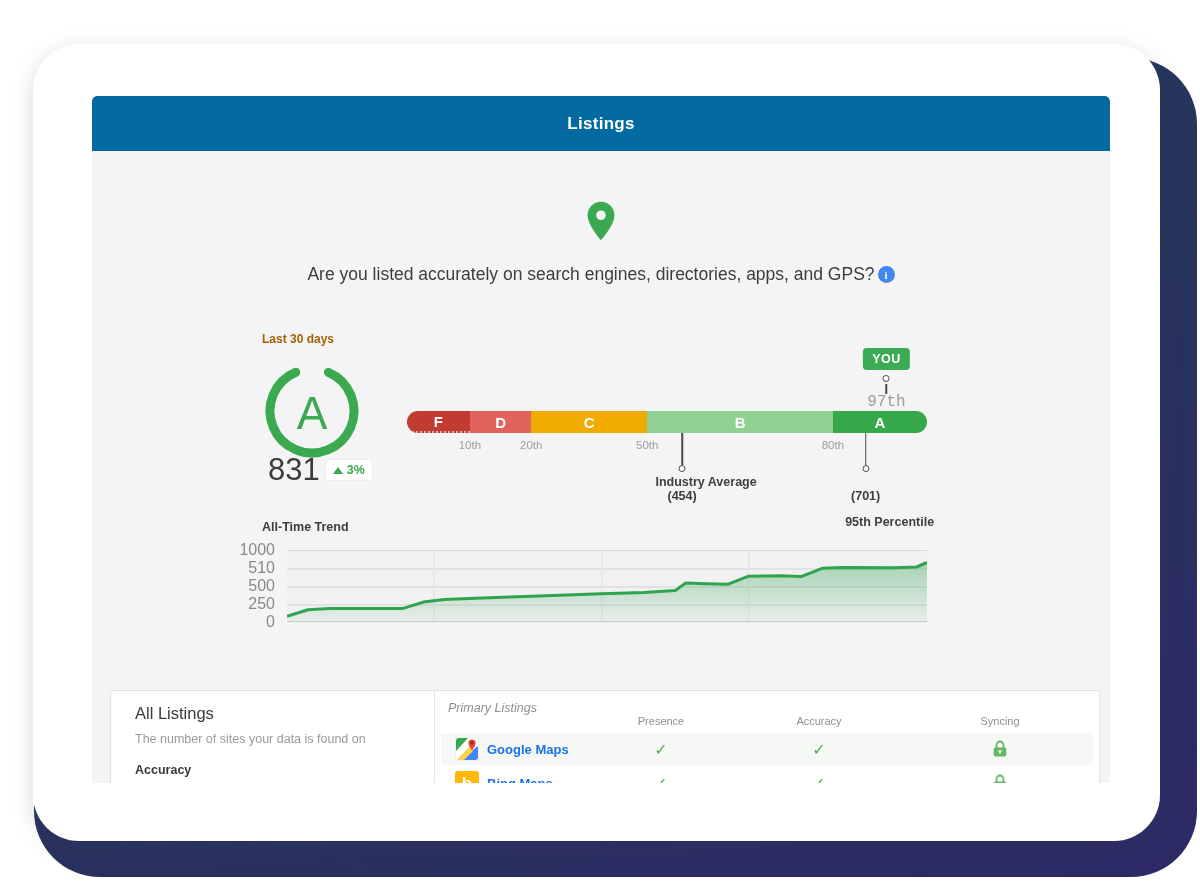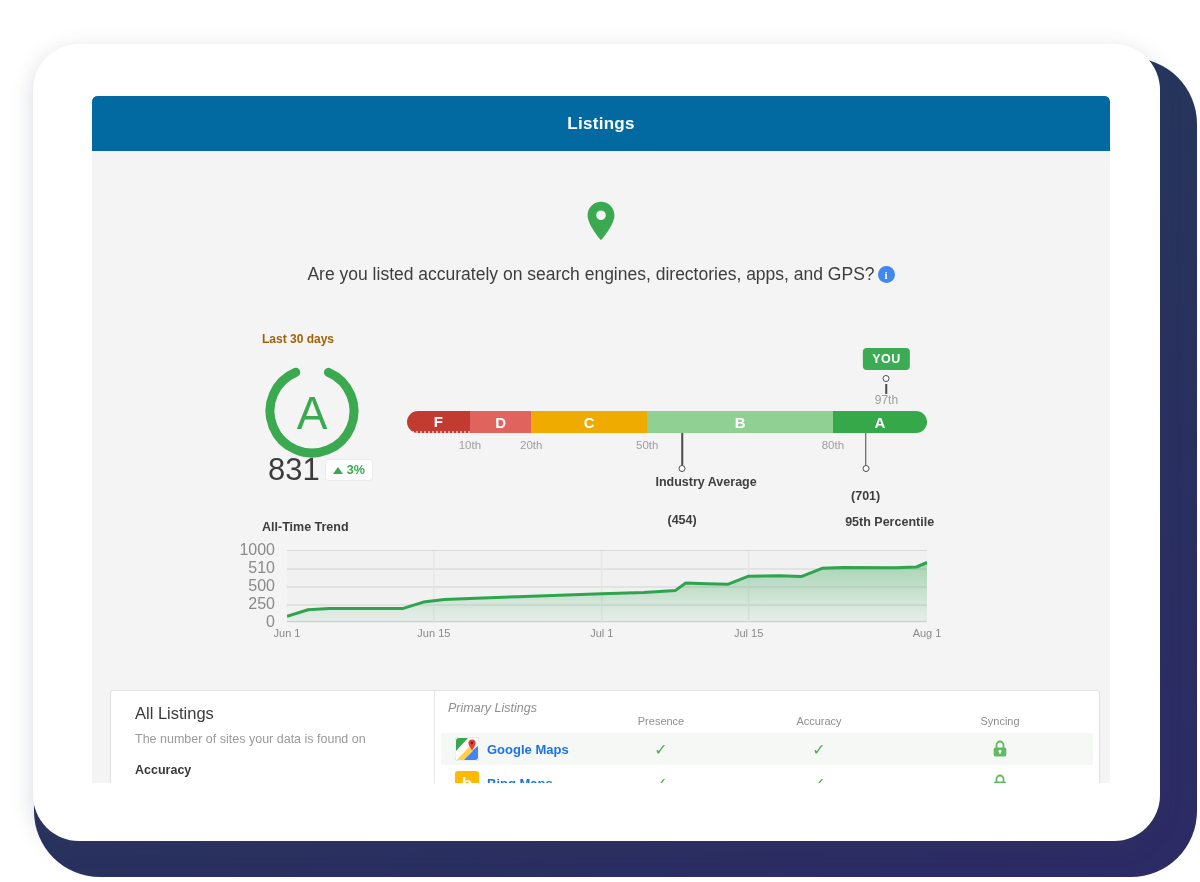--- a/index.html
+++ b/index.html
@@ -56,21 +56,21 @@
   .pz .seg { position:absolute; top:0; height:22px; display:flex; align-items:center;
     justify-content:center; color:#fff; font-size:15px; font-weight:700; }
   .pz .seg.first { border-bottom:2px dotted rgba(255,255,255,.55); }
   .pz .seg.striped { background-image:repeating-linear-gradient(90deg, rgba(255,255,255,.16) 0 2px, rgba(255,255,255,0) 2px 8px); }
   .pz .tick { position:absolute; top:95px; transform:translateX(-50%); font-size:11.5px; color:#9e9e9e; }
   .you-badge { position:absolute; top:4px; transform:translateX(-50%); background:#3bac53;
     color:#fff; font-size:12.5px; font-weight:700; padding:4px 9px; border-radius:4px; letter-spacing:.4px; }
   .you-dot { position:absolute; top:31px; transform:translateX(-50%); width:7px; height:7px;
     border:1.5px solid #4a4a4a; border-radius:50%; background:#fff; }
   .you-line { position:absolute; top:40px; transform:translateX(-50%); width:1.5px; height:10px; background:#4a4a4a; }
-  .you-pct { position:absolute; top:49px; transform:translateX(-50%); font-size:12px; color:#9e9e9e; }
+  .you-pct { position:absolute; top:49px; transform:translateX(-50%); font-size:16px; color:#9e9e9e;font-family:Liberation Mono, monospace; }
   .ann-line { position:absolute; top:89px; transform:translateX(-50%); width:1.5px; height:32px; background:#4a4a4a; }
   .ann-dot { position:absolute; top:121px; transform:translateX(-50%); width:7px; height:7px;
     border:1.5px solid #4a4a4a; border-radius:50%; background:#fff; }
   .ann-title { position:absolute; top:131px; transform:translateX(-50%); font-size:12.5px;
     font-weight:700; color:#404040; white-space:nowrap;padding-left:48px; }
   .ann-value { position:absolute; top:145px; transform:translateX(-50%); font-size:12.5px;
     font-weight:700; color:#3d3d3d; }
 
   
   .trend-title { position:absolute; left:170px; top:424px; font-size:12.5px; font-weight:700; color:#3d3d3d; }
@@ -156,21 +156,21 @@
         <div id="barTicks">
             <div class="tick" style="left: 12.1%;">10th</div>
             <div class="tick" style="left: 23.9%;">20th</div>
             <div class="tick" style="left: 46.2%;">50th</div>
             <div class="tick" style="left: 81.9%;">80th</div>
           </div>
         <div id="barAnns">
             <div class="ann-line" style="left: 52.9%;"></div>
             <div class="ann-dot" style="left: 52.9%;"></div>
             <div class="ann-title" style="left: 52.9%;">Industry Average</div>
-            <div class="ann-value" style="left: 52.9%; margin-top: 24px;">(454)</div>
+            <div class="ann-value" style="left: 52.9%;">(454)</div>
             <div class="ann-line" style="left: 88.2%;"></div>
             <div class="ann-dot" style="left: 88.2%;"></div>
             <div class="ann-title" style="left: 88.2%; margin-top: 40px;">95th Percentile</div>
             <div class="ann-value" style="left: 88.2%;">(701)</div>
           </div>
       </div>
 
       <div class="trend-title">All-Time Trend</div>
       <div class="ylabels" id="yLabels">
           <span style="top: 78px;">0</span>
@@ -190,27 +190,20 @@
      <line x1="0" y1="54" x2="640" y2="54" stroke="#dcdcdc" stroke-width="1.5"></line>
             <line x1="0" y1="36" x2="640" y2="36" stroke="#dcdcdc" stroke-width="1.5"></line>
             <line x1="0" y1="18" x2="640" y2="18" stroke="#dcdcdc" stroke-width="1.5"></line>
             <line x1="146.88524590163934" y1="0" x2="146.88524590163934" y2="72" stroke="#e6e6e6" stroke-width="1.5"></line>
             <line x1="314.75409836065575" y1="0" x2="314.75409836065575" y2="72" stroke="#e6e6e6" stroke-width="1.5"></line>
             <line x1="461.6393442622951" y1="0" x2="461.6393442622951" y2="72" stroke="#e6e6e6" stroke-width="1.5"></line>
      <polygon points="0.0,65.2 21.0,58.7 42.0,57.6 115.4,57.6 136.4,51.1 157.4,48.6 188.9,47.2 230.8,45.7 272.8,44.3 314.8,42.8 356.7,41.4 388.2,39.6 398.7,32.0 419.7,32.8 440.7,33.3 461.6,25.2 493.1,24.8 514.1,25.6 535.1,17.3 556.1,16.6 608.5,16.7 629.5,16.0 640.0,11.5 640,72 0,72" fill="url(#ag)"></polygon>
      <polyline points="0.0,65.2 21.0,58.7 42.0,57.6 115.4,57.6 136.4,51.1 157.4,48.6 188.9,47.2 230.8,45.7 272.8,44.3 314.8,42.8 356.7,41.4 388.2,39.6 398.7,32.0 419.7,32.8 440.7,33.3 461.6,25.2 493.1,24.8 514.1,25.6 535.1,17.3 556.1,16.6 608.5,16.7 629.5,16.0 640.0,11.5" fill="none" stroke="#2fa44e" stroke-width="3" stroke-linejoin="round"></polyline>
    </svg>
         </div>
-      <div class="xlabels" id="xLabels">
-          <span style="left: 0px;">Jun 1</span>
-          <span style="left: 146.885px;">Jun 15</span>
-          <span style="left: 314.754px;">Jul 1</span>
-          <span style="left: 461.639px;">Jul 15</span>
-          <span style="left: 640px;">Aug 1</span>
-        </div>
 
       <div class="panel">
         <div class="panel-left">
           <div class="title">All Listings</div>
           <div class="subtitle">The number of sites your data is found on</div>
           <div class="metric">Accuracy</div>
         </div>
         <div class="panel-divider"></div>
         <div class="table-title">Primary Listings</div>
         <div id="colHeaders">

